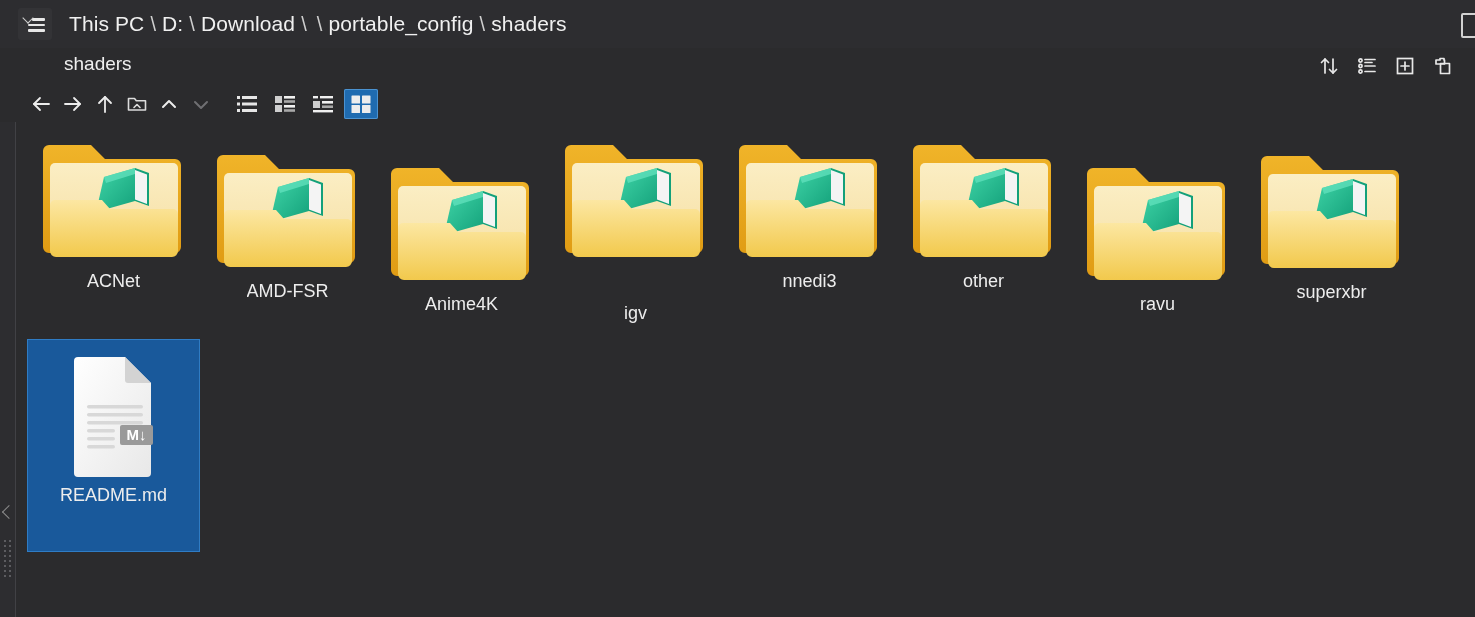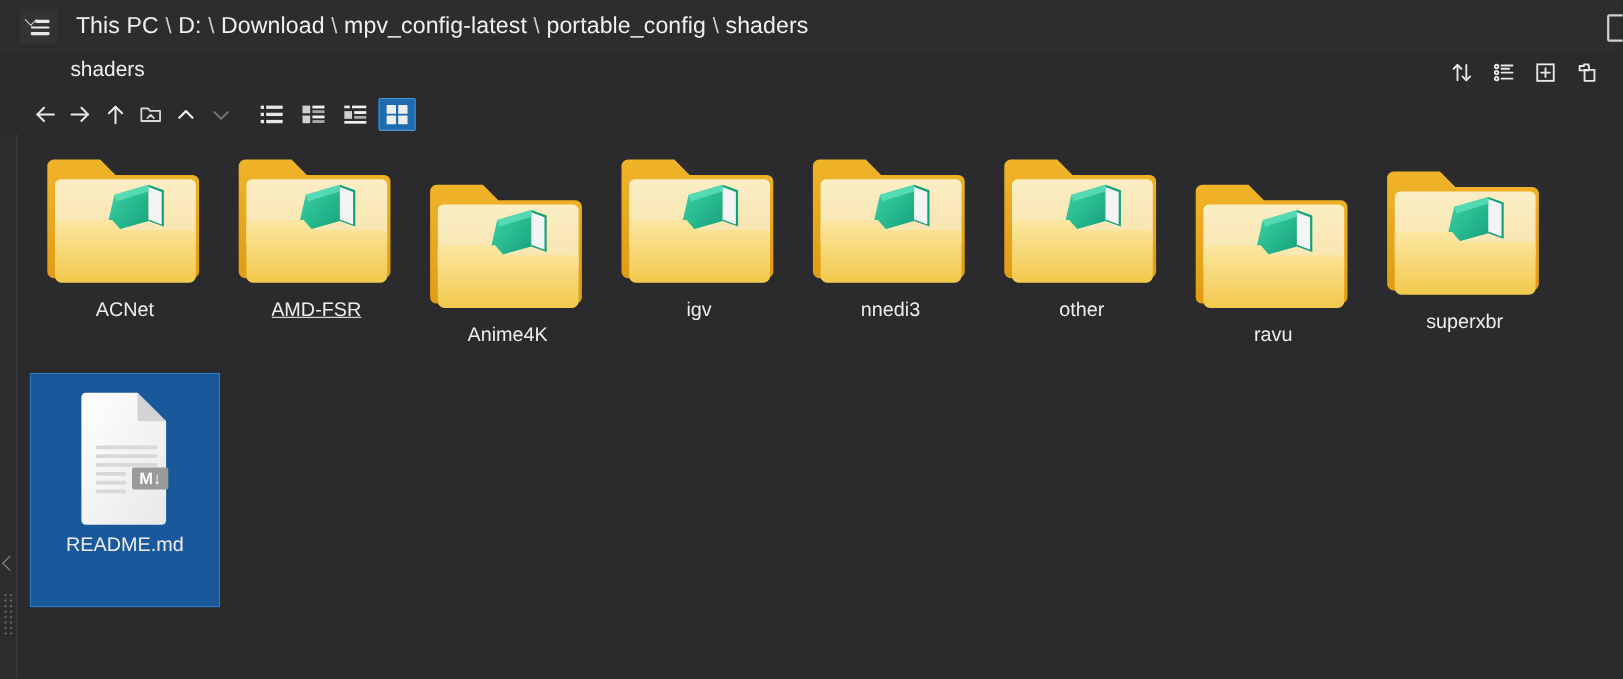--- a/index.html
+++ b/index.html
@@ -251,21 +251,20 @@
         <i></i>
       </span>
   </div>
   <div class="crumbs">
     <span class="crumb">This PC</span>
     <span class="crumb-sep">\</span>
     <span class="crumb">D:</span>
     <span class="crumb-sep">\</span>
     <span class="crumb">Download</span>
     <span class="crumb-sep">\</span>
-    <span class="crumb">mpv_config-latest</span>
     <span class="crumb-sep">\</span>
     <span class="crumb">portable_config</span>
     <span class="crumb-sep">\</span>
     <span class="crumb">shaders</span>
   </div>
   <div class="top-right-icon">
     <span class="sq"></span>
   </div>
 </div>
 
@@ -472,21 +471,21 @@
 
     <path d="M57 75 L65 40 L96 31 L96 64 Z" fill="url(#bk)"></path>
     <path d="M96 31 L110 36 L110 69 L96 64 Z" fill="#13a07a"></path>
     <path d="M96 33 L108 37.5 L108 67 L96 62.5 Z" fill="#f4f4f4"></path>
     <path d="M65 40 L96 31 L96 37 L67 46 Z" fill="#63e2bd" opacity="0.75"></path>
 
     <path d="M11 68 a5 5 0 0 1 5-5 h47 l8 9 h63 a5 5 0 0 1 5 5 v37 a6 6 0 0 1 -6 6 H17 a6 6 0 0 1 -6 -6 Z" fill="url(#ff)"></path>
   </svg></div>
         <div class="label">ACNet</div>
       </div>
-      <div class="tile" style="position: absolute; left: 185px; top: 3px; text-decoration: underline;">
+      <div class="tile" style="position: absolute; left: 185px; top: 13px;">
         <div class="icon-wrap">
   <svg width="150" height="128" viewBox="0 0 150 128">
     <defs>
       <linearGradient id="fb" x1="0" y1="0" x2="0" y2="1">
         <stop offset="0" stop-color="#f0b429"></stop>
         <stop offset="1" stop-color="#e09c14"></stop>
       </linearGradient>
       <linearGradient id="fi" x1="0" y1="0" x2="0" y2="1">
         <stop offset="0" stop-color="#fbeec4"></stop>
         <stop offset="1" stop-color="#f7e3ac"></stop>
@@ -542,21 +541,21 @@
 
     <path d="M57 75 L65 40 L96 31 L96 64 Z" fill="url(#bk)"></path>
     <path d="M96 31 L110 36 L110 69 L96 64 Z" fill="#13a07a"></path>
     <path d="M96 33 L108 37.5 L108 67 L96 62.5 Z" fill="#f4f4f4"></path>
     <path d="M65 40 L96 31 L96 37 L67 46 Z" fill="#63e2bd" opacity="0.75"></path>
 
     <path d="M11 68 a5 5 0 0 1 5-5 h47 l8 9 h63 a5 5 0 0 1 5 5 v37 a6 6 0 0 1 -6 6 H17 a6 6 0 0 1 -6 -6 Z" fill="url(#ff)"></path>
   </svg></div>
         <div class="label">Anime4K</div>
       </div>
-      <div class="tile" style="position: absolute; left: 533px; top: 3px;">
+      <div class="tile" style="position: absolute; left: 533px; top: 3px; gap: 32px;">
         <div class="icon-wrap">
   <svg width="150" height="128" viewBox="0 0 150 128">
     <defs>
       <linearGradient id="fb" x1="0" y1="0" x2="0" y2="1">
         <stop offset="0" stop-color="#f0b429"></stop>
         <stop offset="1" stop-color="#e09c14"></stop>
       </linearGradient>
       <linearGradient id="fi" x1="0" y1="0" x2="0" y2="1">
         <stop offset="0" stop-color="#fbeec4"></stop>
         <stop offset="1" stop-color="#f7e3ac"></stop>

